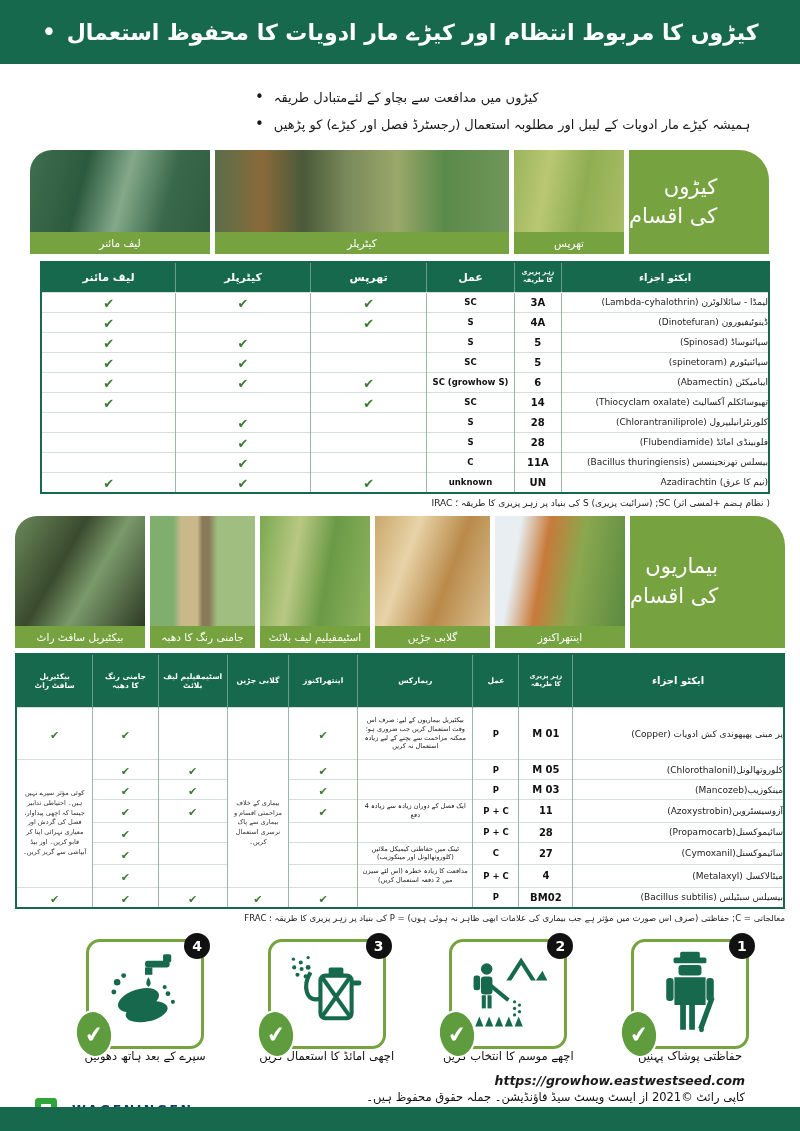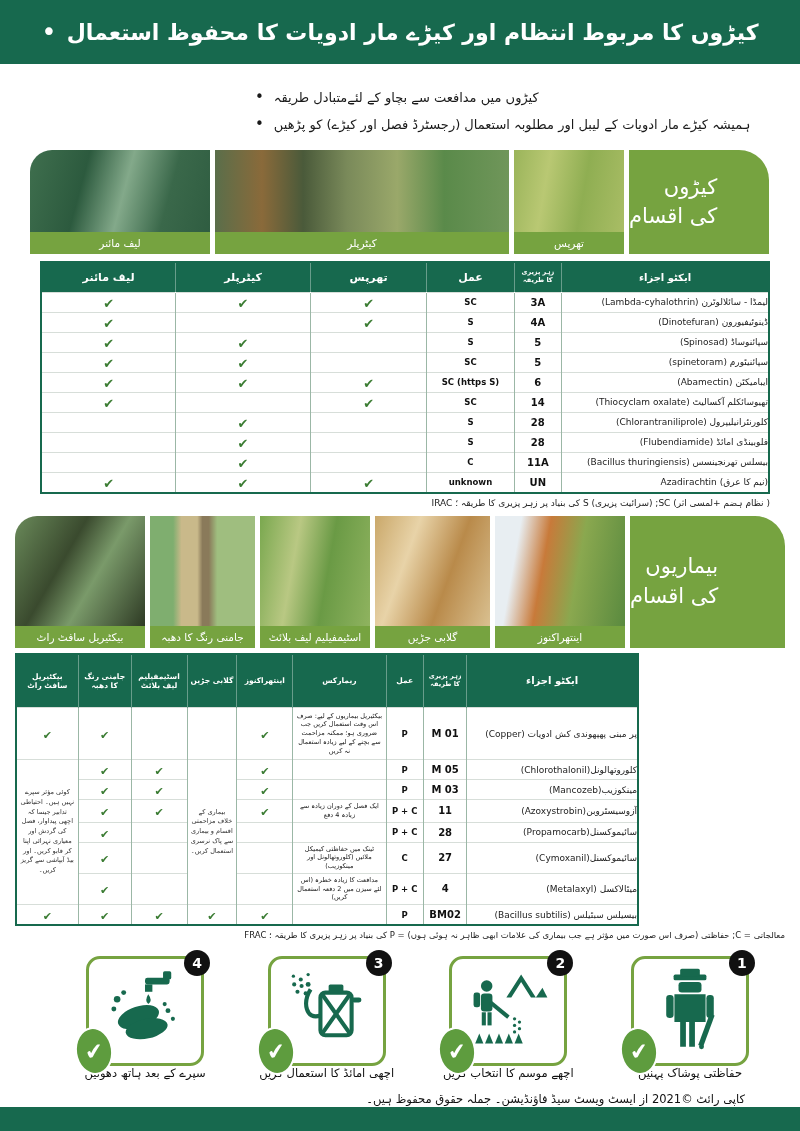--- a/index.html
+++ b/index.html
@@ -42,21 +42,21 @@
   .img-thrips{background:linear-gradient(100deg,#9ab45a,#b9c873 30%,#8fae52 62%,#a9bd65);}
   .img-bacterial-soft-rot{background:linear-gradient(120deg,#6a8a5a,#3a4a2e 38%,#7a9a6a 60%,#2e3a24);}
   .img-purple-blotch{background:linear-gradient(90deg,#7fae6f 0 22%,#c9b98a 30% 45%,#8a7a5a 50% 56%,#9fbe7f 64%);}
   .img-stemphylium-leaf-blight{background:linear-gradient(100deg,#7aa84f,#b9c883 32%,#6a9a45 60%,#8fb35f);}
   .img-pink-root{background:linear-gradient(110deg,#caa86a,#e8d3a8 30%,#b98a4a 62%,#d9c090);}
   .img-anthracnose{background:linear-gradient(100deg,#e8eef2 0 18%,#c87a3a 38%,#8aa84f 62%,#5a8a3f);}
 
   
   table { border-collapse:collapse; border:2px solid #17694E; background:#fff; table-layout:fixed; }
   .t1 { margin:7px 30px 0 40px; width:730px; }
-  .t2 { margin:5px 15px 0 15px;  width:624px; }
+  .t2 { margin:5px 15px 0 15px;  width:770px; }
   th { background:#17694E; color:#fff; font-weight:bold; white-space:pre-line;
        border-left:1px solid rgba(255,255,255,.35); vertical-align:middle; padding:2px; }
   .t1 th { font-size:11px; height:30px; }
   .t2 th { font-size:7.5px; height:54px; }
   th.th-tiny { font-size:6.5px; line-height:1.2; }
   th.th-name { font-size:10px; }
   td { border-left:1px solid #9bb7a6; border-top:1px solid #d7ded9;
        text-align:center; vertical-align:middle; padding:0 2px; }
   .t1 td { height:19px; } .t2 td { height:17px; }
   .t2 tbody tr:first-child td { height:52px; }
@@ -195,21 +195,21 @@
           <td><span class="check">✔</span></td>
           <td></td>
           <td class="action">SC</td>
           <td class="code">5</td>
           <td class="name">(spinetoram) سپائنیٹورم</td>
         </tr>
         <tr>
           <td><span class="check">✔</span></td>
           <td><span class="check">✔</span></td>
           <td><span class="check">✔</span></td>
-          <td class="action">SC (https S)</td>
+          <td class="action">SC (growhow S)</td>
           <td class="code">6</td>
           <td class="name">(Abamectin) ایبامیکٹن</td>
         </tr>
         <tr>
           <td><span class="check">✔</span></td>
           <td></td>
           <td><span class="check">✔</span></td>
           <td class="action">SC</td>
           <td class="code">14</td>
           <td class="name">(Thiocyclam oxalate) تھیوسائکلم آکسالیٹ</td>
@@ -482,20 +482,21 @@
               </g>
             </svg></div>
           <span class="badge">4</span>
           <span class="okmark">✔</span>
         </div>
         <div class="caption">سپرے کے بعد ہاتھ دھوئیں</div>
       </div>
     </div>
 
   <div class="footer">
+    <div class="url">https://growhow.eastwestseed.com</div>
     <div class="fline">کاپی رائٹ ©2021 از ایسٹ ویسٹ سیڈ فاؤنڈیشن۔ جملہ حقوق محفوظ ہیں۔</div>
     <div class="fline">ایگرو کیمیکل سفارشات ویگننگن یونیورسٹی اینڈ ریسرچ کے تعاون سے تیار کی گئی ہیں۔</div>
     <div class="logo">
       <div class="logo-icon">
         <div class="lbase"></div>
         <div class="arch"></div>
       </div>
       <div class="logo-text">
         <div class="logo-title">WAGENINGEN</div>
         <div class="logo-sub">UNIVERSITY &amp; RESEARCH</div>

